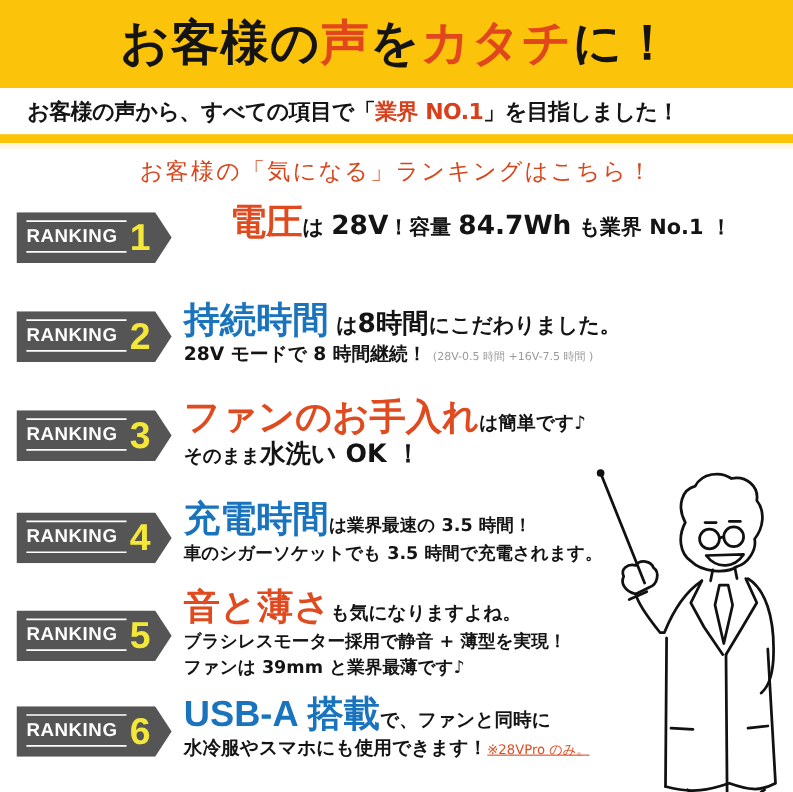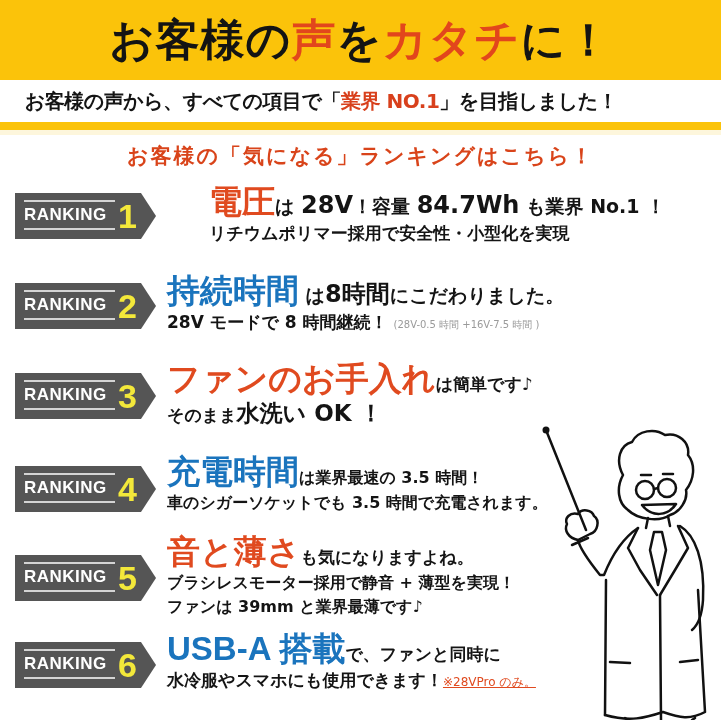--- a/index.html
+++ b/index.html
@@ -12,21 +12,21 @@
     .banner-title .hl { color: #e2461c; }
 
     .sub-strip { position: absolute; left: 0; top: 80px; width: 721px; height: 42px; background: #ffffff; }
     .sub-text { position: absolute; left: 0; top: 0; width: 642px; text-align: center;
       font-size: 20px; font-weight: bold; line-height: 42px; color: #141414; letter-spacing: -0.5px; }
     .sub-text .hl { color: #d8401c; }
     .stripe { position: absolute; left: 0; top: 122px; width: 721px; height: 8px; background: #fbc30a; }
     .stripe-pale { position: absolute; left: 0; top: 130px; width: 721px; height: 5px; background: #fdf6dc; }
 
     .rank-heading { position: absolute; left: 0; top: 140px; width: 721px; text-align: center;
-      font-size: 21px; font-weight: bold; color: #d9441a; letter-spacing: 2px; line-height: 32px; }
+      font-size: 21px; font-weight: normal; color: #d9441a; letter-spacing: 2px; line-height: 32px; }
 
     .badge { position: absolute; left: 15px; width: 140px; height: 60px; }
     .badge svg { position: absolute; left: 0; top: 0; }
     .badge-label { position: absolute; left: 9px; top: 10px; font-family: "Liberation Sans", sans-serif;
       font-size: 17px; font-weight: bold; color: #ffffff; letter-spacing: 0.5px; line-height: 24px; }
     .badge-num { position: absolute; left: 103px; top: 2px; font-family: "Liberation Sans", sans-serif;
       font-size: 34px; font-weight: bold; color: #f3e83a; line-height: 42px; }
 
     .rank-block { position: absolute; left: 167px; }
     .line1 { white-space: nowrap; font-weight: bold; color: #141414; }
@@ -65,21 +65,20 @@
     <line x1="9" y1="8" x2="100" y2="8" stroke="#fff" stroke-width="1.5"></line>
     <line x1="9" y1="36" x2="100" y2="36" stroke="#fff" stroke-width="1.5"></line>
   </svg>
   <span class="badge-label">RANKING</span>
   <span class="badge-num">1</span>
 </div>
 <div class="rank-block" style="top:183px;margin-left:42px;">
   <div class="line1">
     <span class="red big">電圧</span><span class="mid">は </span><span class="large-num">28V</span><span class="mid">！容量 </span><span class="large-num">84.7Wh</span><span class="mid"> も業界 No.1 ！</span>
   </div>
-  <div class="line2">リチウムポリマー採用で安全性・小型化を実現</div>
 </div>
 
 <div class="badge" style="top:283px;">
   <svg width="142" height="46">
     <polygon points="0,0 126,0 141,23 126,46 0,46" fill="#555555"></polygon>
     <line x1="9" y1="8" x2="100" y2="8" stroke="#fff" stroke-width="1.5"></line>
     <line x1="9" y1="36" x2="100" y2="36" stroke="#fff" stroke-width="1.5"></line>
   </svg>
   <span class="badge-label">RANKING</span>
   <span class="badge-num">2</span>

